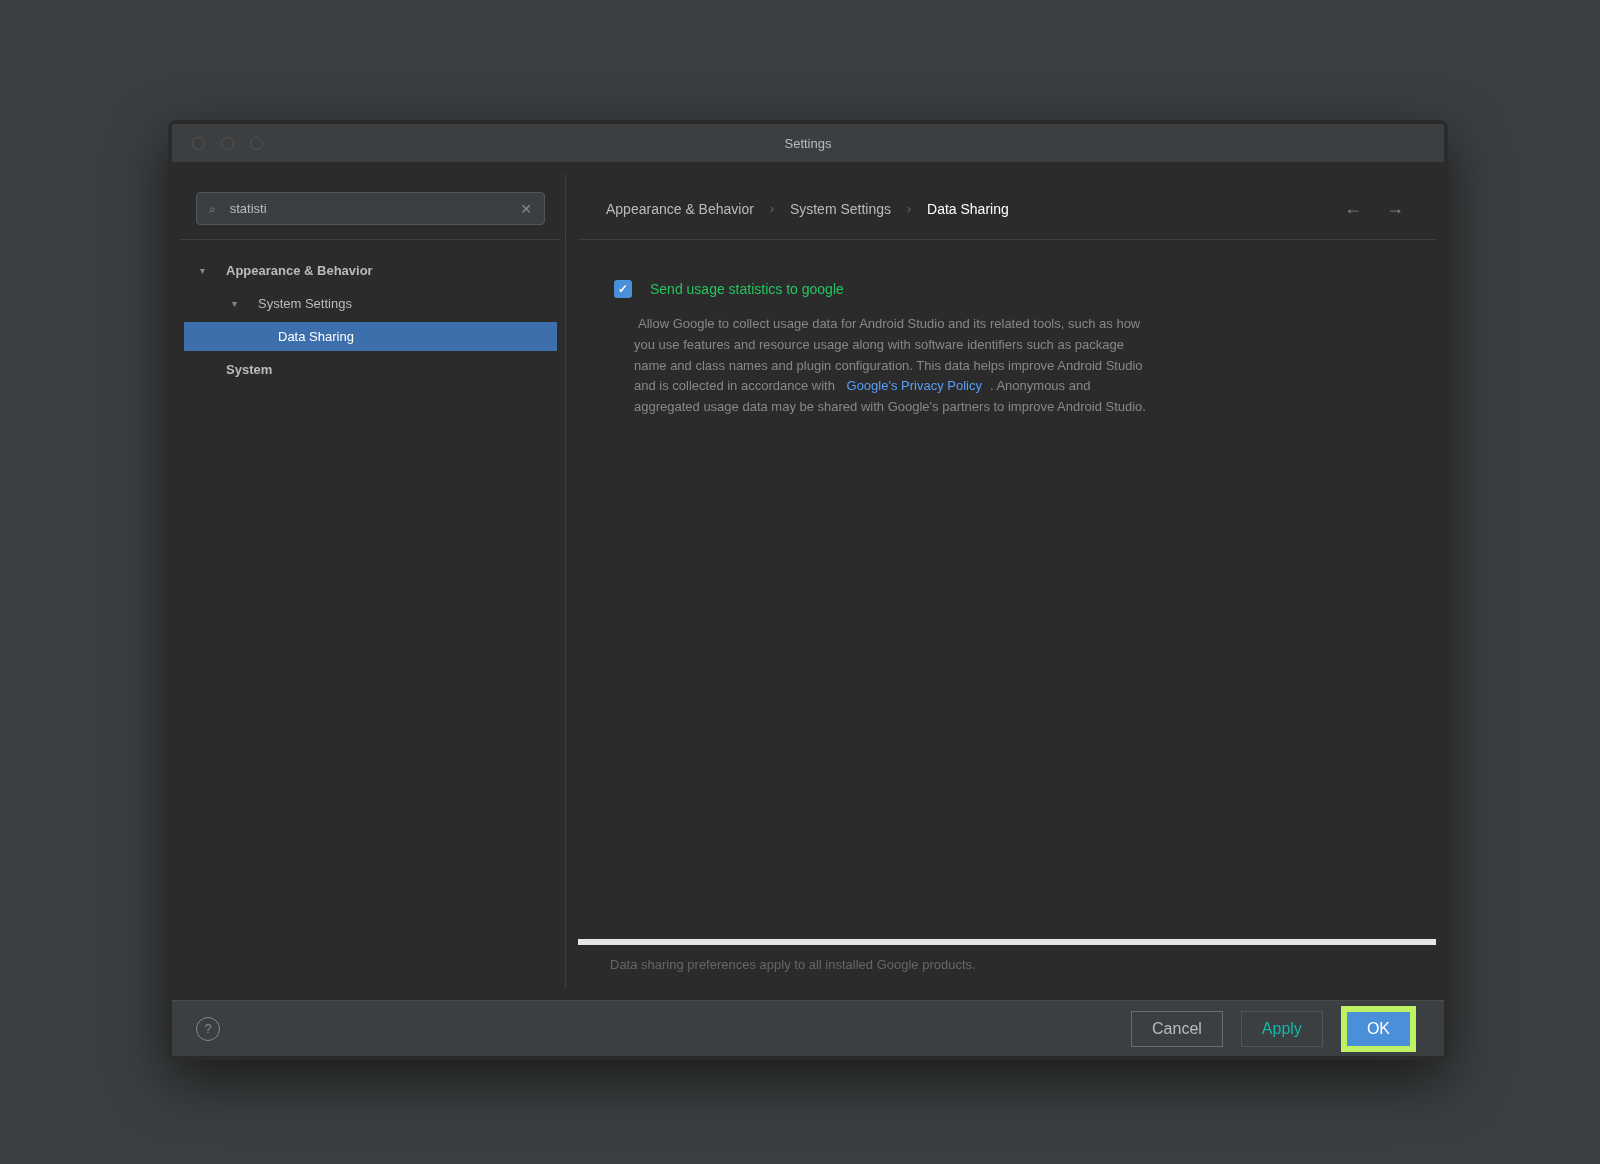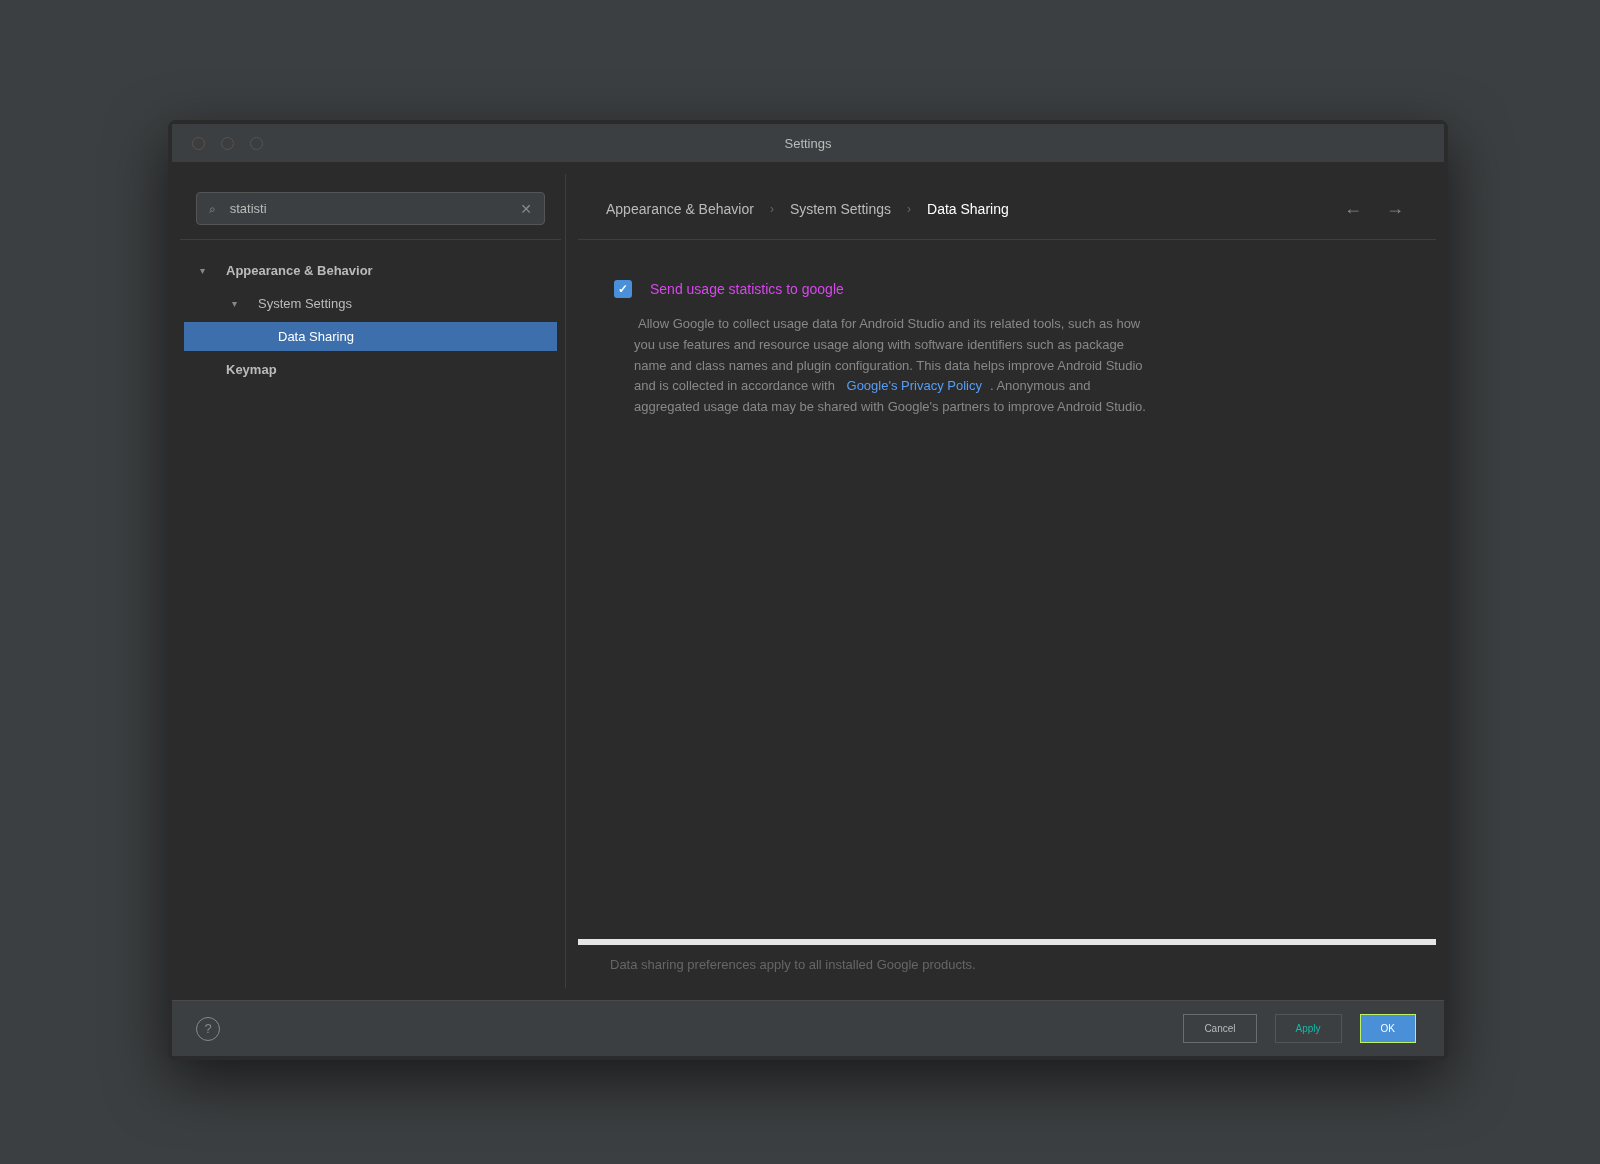--- a/index.html
+++ b/index.html
@@ -240,21 +240,21 @@
       flex-shrink: 0;
     }
 
     .checkbox-checkmark {
       color: #fff;
       font-size: 12px;
       font-weight: bold;
     }
 
     .checkbox-label {
-      color: #d946ef;
+      color: #22c55e;
       font-size: 14px;
     }
 
     .description-text {
       color: #888;
       font-size: 13px;
       line-height: 1.6;
       margin-left: 28px;
       max-width: 520px;
     }
@@ -298,42 +298,42 @@
 
     .action-buttons {
       display: flex;
       gap: 10px;
       align-items: center;
     }
 
     .btn {
       padding: 8px 20px;
       border-radius: 0;
-      font-size: 10px;
+      font-size: 16px;
       cursor: pointer;
       border: 1px solid #555;
     }
 
     .btn-cancel {
       background: #3c3f41;
       color: #bbb;
       border: 1px solid #6b6b6b;
     }
 
     .btn-apply {
       background: #3c3f41;
       color: #14b8a6;
       border: 1px solid #555;
       cursor: default;
     }
 
     .btn-ok {
       background: #4a90d9;
       color: #fff;
-      border: 1px solid #bef264;
+      border: 6px solid #bef264;
       font-weight: 500;
     }
   </style>
 </head>
 <body>
 
 <div class="dialog">
 
   <div class="title-bar">
     <div class="traffic-lights">
@@ -370,21 +370,21 @@
         </div>
 
         <div class="nav-item selected">
           <span class="indent-2"></span>
           <span class="arrow" style="color:transparent;">▸</span>
           <span class="nav-item-label">Data Sharing</span>
         </div>
 
         <div class="nav-item">
           <span class="arrow" style="color:transparent;">▸</span>
-          <span class="nav-item-label bold">Keymap</span>
+          <span class="nav-item-label bold">System</span>
         </div>
       </div>
     </div>
 
     <div class="main-panel">
 
       <div class="breadcrumb-bar">
         <div class="breadcrumb">
           <span class="breadcrumb-item">Appearance &amp; Behavior</span>
           <span class="breadcrumb-separator">›</span>

